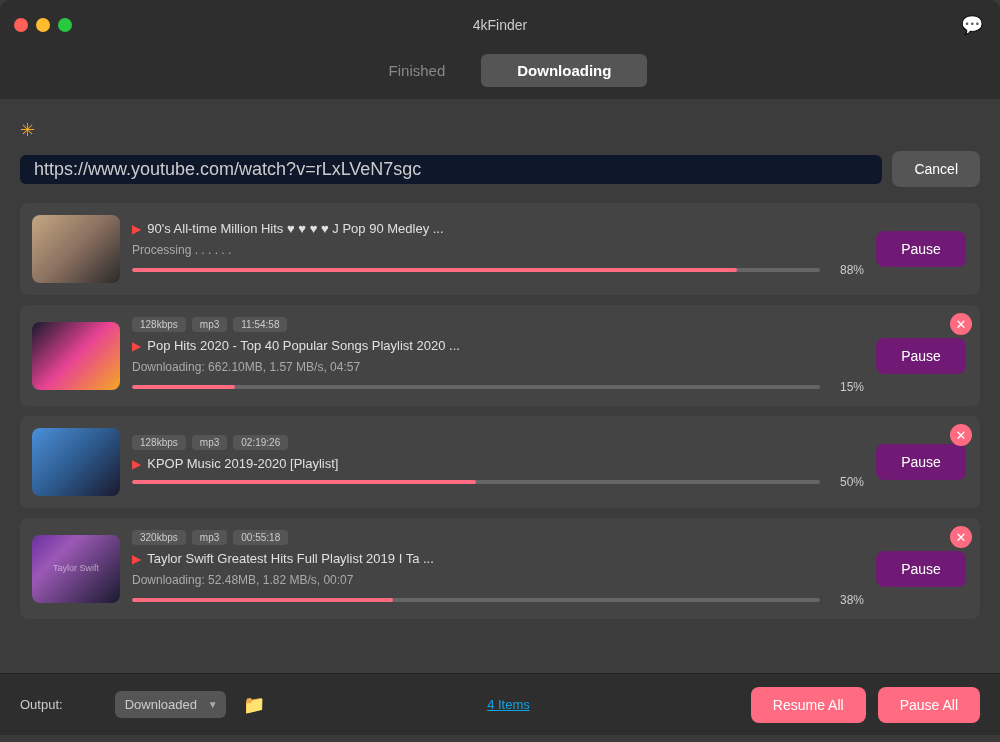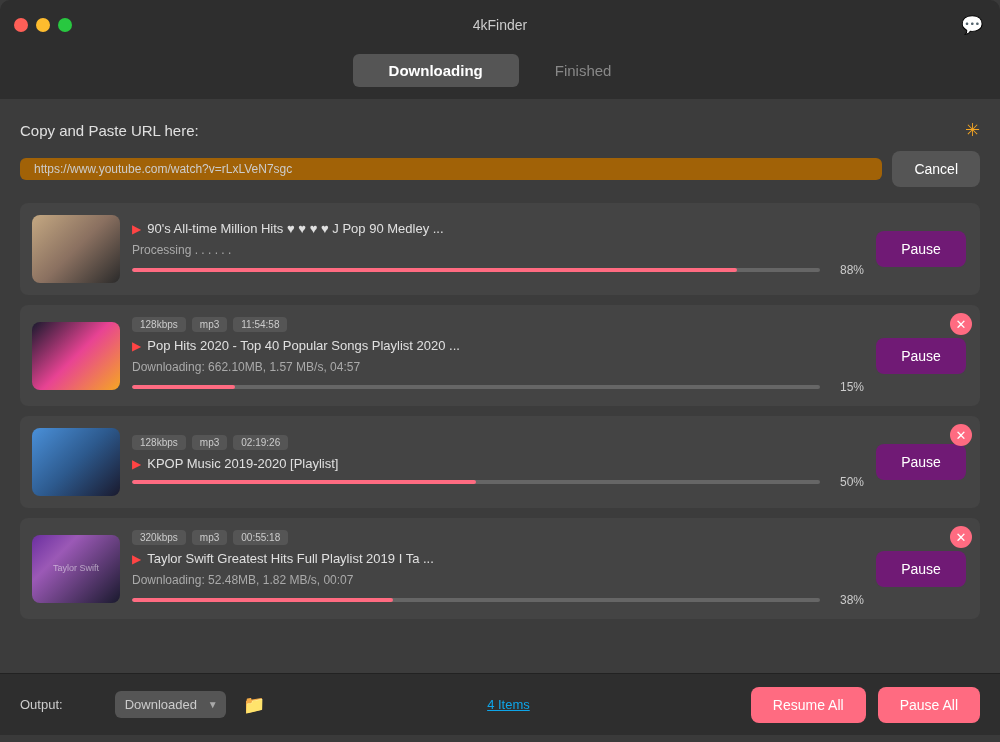--- a/index.html
+++ b/index.html
@@ -99,26 +99,26 @@
       animation: spin 1.5s linear infinite;
     }
     @keyframes spin { from { transform: rotate(0deg); } to { transform: rotate(360deg); } }
     .url-row {
       display: flex;
       gap: 10px;
       align-items: center;
     }
     .url-input {
       flex: 1;
-      background: #a16207;
+      background: #0f172a;
       border: none;
       border-radius: 6px;
       padding: 4px 14px;
       color: #ccc;
-      font-size: 12px;
+      font-size: 18px;
       outline: none;
     }
     .cancel-btn {
       background: #555;
       color: #fff;
       border: none;
       border-radius: 8px;
       padding: 10px 22px;
       font-size: 14px;
       cursor: pointer;
@@ -352,29 +352,28 @@
   <div class="titlebar-controls">
     <span class="control-btn control-close"></span>
     <span class="control-btn control-min"></span>
     <span class="control-btn control-max"></span>
   </div>
   <span class="titlebar-title">4kFinder</span>
   <span class="titlebar-icon">💬</span>
 </div>
 
 <div class="tabbar">
+  <div class="tab">Finished</div>
   <div class="tab active">Downloading</div>
-  <div class="tab">Finished</div>
 </div>
 
 <div class="main">
 
   <div class="url-section">
     <div class="url-label">
-      <span>Copy and Paste URL here:</span>
       <span class="spinner">✳</span>
     </div>
     <div class="url-row">
       <input class="url-input" type="text" value="https://www.youtube.com/watch?v=rLxLVeN7sgc" style="">
       <button class="cancel-btn">Cancel</button>
     </div>
   </div>
 
   <div class="download-list">
 

